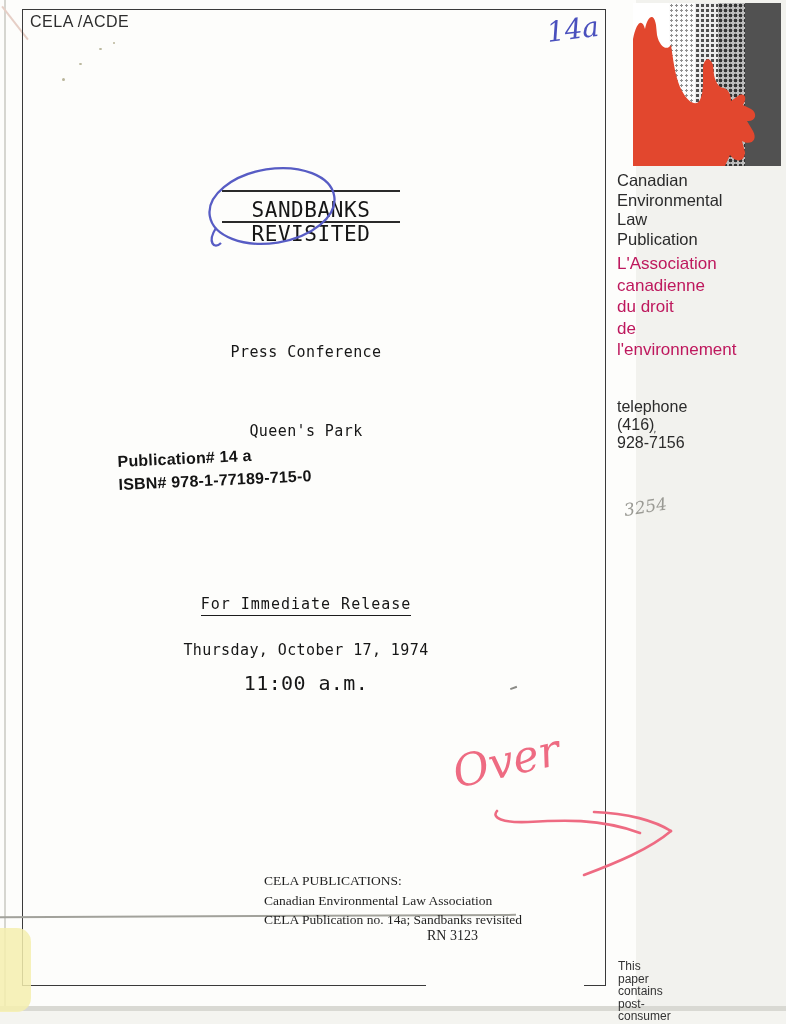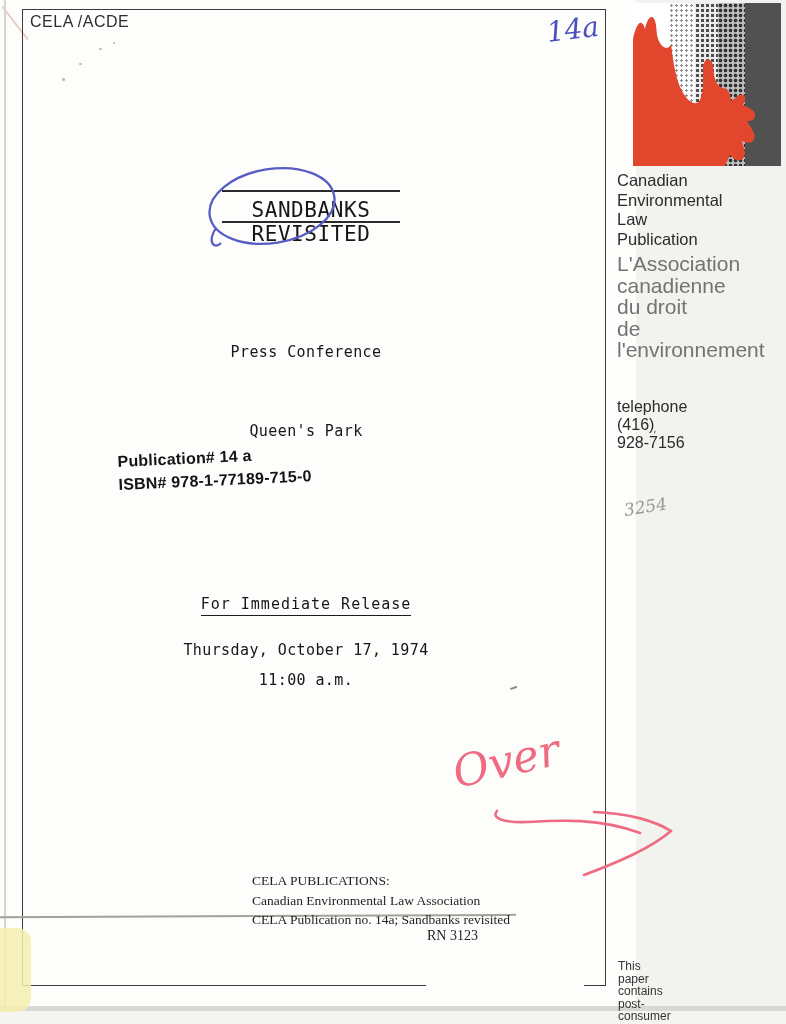--- a/index.html
+++ b/index.html
@@ -40,43 +40,43 @@
     background-image:radial-gradient(circle,#8f8f8f 1px,transparent 1.4px);background-size:5px 5px;}
   .logo .s2{left:62px;width:23px;background-color:#ececec;
     background-image:radial-gradient(circle,#4f4f4f 1.5px,transparent 1.9px);background-size:5px 5px;}
   .logo .s3{left:85px;width:27px;background-color:#bdbdbd;
     background-image:radial-gradient(circle,#333 1.7px,transparent 2.1px);background-size:5px 5px;}
   .logo .s4{left:112px;width:36px;background:#515151;}
   .logo svg{position:absolute;left:0;top:0;}
 
   
   .org-en{left:617px;top:171px;font-size:16.5px;line-height:19.5px;color:#2b2b2b;}
-  .org-fr{left:617px;top:253px;font-size:21px;line-height:21.5px;color:#737373;}
+  .org-fr{left:617px;top:253px;font-size:17px;line-height:21.5px;color:#be185d;}
   .org-addr{left:617px;top:340px;font-size:11.5px;line-height:14px;color:#2b2b2b;}
   .org-phone{left:617px;top:398px;font-size:16px;color:#2b2b2b;}
 
   
   .mono{font-family:"DejaVu Sans Mono",monospace;color:#161616;}
   .rule{background:#2a2a2a;height:1.5px;}
   .rule-top{left:222px;top:190px;width:178px;}
   .rule-bot{left:222px;top:221px;width:178px;}
   .doc-title{left:206px;top:198px;width:210px;text-align:center;font-size:21px;letter-spacing:0.6px;}
   .event-line{left:156px;width:300px;text-align:center;font-size:15px;letter-spacing:0.4px;}
   .ev0{top:343px;} .ev1{top:372px;} .ev2{top:422px;}
 
   .stamp{left:117px;top:450px;transform:rotate(-2.6deg);transform-origin:left top;
     font-weight:bold;font-size:16px;line-height:23px;color:#141414;letter-spacing:0.2px;}
 
   .release-head{left:156px;top:595px;width:300px;text-align:center;font-size:15px;letter-spacing:1px;font-weight:500;}
   .release-head span{border-bottom:1.5px solid #1c1c1c;padding-bottom:2px;}
   .release-date{left:156px;top:641px;width:300px;text-align:center;font-size:15px;letter-spacing:0.4px;}
-  .release-time{left:156px;top:671px;width:300px;text-align:center;font-size:15px;letter-spacing:0.4px;}
+  .release-time{left:156px;top:671px;width:300px;text-align:center;font-size:20px;letter-spacing:0.4px;}
 
   
-  .footer-label{left:252px;top:871px;font-family:"Liberation Serif",serif;
+  .footer-label{left:264px;top:871px;font-family:"Liberation Serif",serif;
     font-size:13.5px;line-height:19.5px;color:#1f1f1f;}
   .footer-rn{left:427px;top:928px;font-family:"Liberation Serif",serif;font-size:14px;color:#1f1f1f;}
   .overlay-line{left:0;top:915px;width:516px;height:2px;background:#a2a29b;transform:rotate(-0.25deg);}
   .yellow-patch{left:0;top:928px;width:31px;height:84px;background:#f4efae;border-radius:0 14px 14px 0;opacity:.85;}
   .paper-note{left:618px;top:960px;font-size:12px;line-height:12.5px;color:#333;}
 
   .mark-apostrophe{left:653px;top:428px;font-size:12px;color:#555;transform:rotate(12deg);}
   .mark-dash{left:510px;top:687px;width:7px;height:1.5px;background:#8a8a86;transform:rotate(-20deg);}
 
   .ink-overlay{left:0;top:0;pointer-events:none;}

